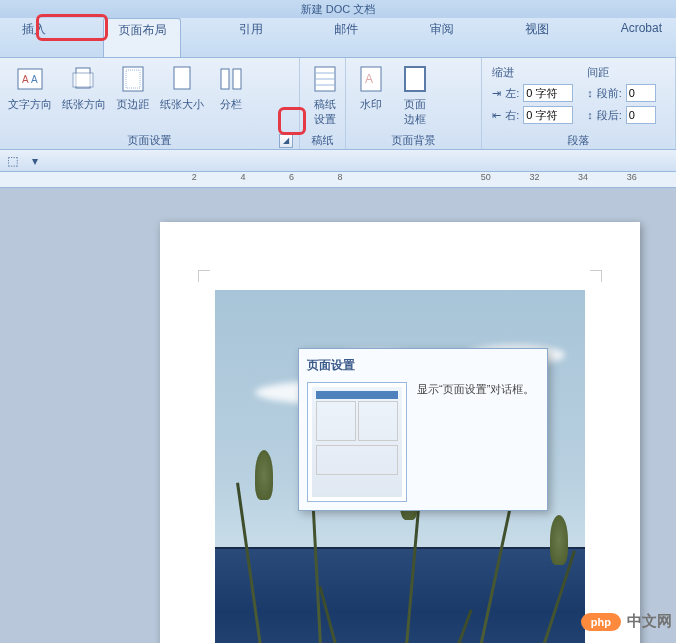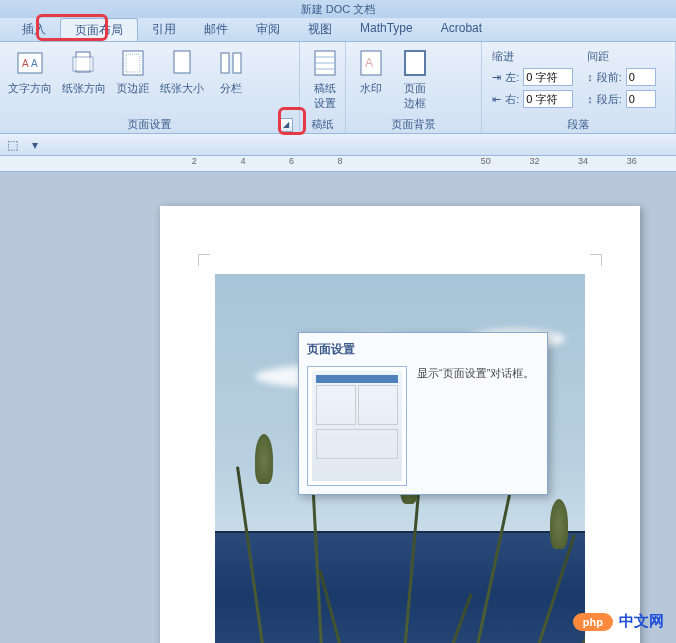--- a/index.html
+++ b/index.html
@@ -1,20 +1,20 @@
 <!DOCTYPE html>
 <html><head>
   <meta charset="utf-8">
   <style>
     * { margin: 0; padding: 0; box-sizing: border-box; font-family: "Microsoft YaHei", Arial, sans-serif; }
     body { width: 676px; height: 643px; background: #fff; overflow: hidden; position: relative; }
     
     .title-bar { height: 18px; background: linear-gradient(#c5dbf2, #b8d1ed); text-align: center; font-size: 11px; color: #3a5a8a; line-height: 18px; }
     
-    .tab-bar { height: 24px; background: linear-gradient(#d7e6f7, #c5dbf2); border-bottom: 1px solid #9ab8dd; display: flex; padding-left: 8px; }
+    .tab-bar { height: 40px; background: linear-gradient(#d7e6f7, #c5dbf2); border-bottom: 1px solid #9ab8dd; display: flex; padding-left: 8px; justify-content: space-between; }
     .tab { padding: 3px 14px; font-size: 12px; color: #3a5a8a; cursor: pointer; }
     .tab.active { background: #e8f0fa; border: 1px solid #9ab8dd; border-bottom: none; border-radius: 3px 3px 0 0; }
     .tab-highlight { position: absolute; border: 3px solid #e63946; border-radius: 6px; top: 14px; left: 36px; width: 72px; height: 27px; pointer-events: none; z-index: 10; }
     
     .ribbon { height: 92px; background: linear-gradient(#e8f0fa, #d0e0f3); border-bottom: 1px solid #9ab8dd; display: flex; }
     .ribbon-group { border-right: 1px solid #b8cde6; display: flex; flex-direction: column; padding: 3px 4px 0; }
     .ribbon-group-content { flex: 1; display: flex; align-items: flex-start; gap: 2px; }
     .ribbon-group-label { height: 16px; font-size: 11px; color: #3a5a8a; text-align: center; position: relative; }
     .launcher { position: absolute; right: 2px; bottom: 1px; width: 14px; height: 14px; border: 1px solid #8aa8cc; background: linear-gradient(#fefefe, #e0e8f2); font-size: 8px; line-height: 12px; text-align: center; color: #3a5a8a; cursor: pointer; }
     .launcher-highlight { position: absolute; border: 3px solid #e63946; border-radius: 6px; top: 107px; left: 278px; width: 28px; height: 28px; pointer-events: none; z-index: 10; }
@@ -50,39 +50,38 @@
     .grass-stalk { position: absolute; bottom: 0; width: 3px; background: linear-gradient(#3a4a2a, #5a6a3a); transform-origin: bottom; }
     .grass-head { position: absolute; width: 18px; height: 50px; background: radial-gradient(ellipse, #6a7a4a, #4a5a2a); border-radius: 50% 50% 30% 30%; }
     
     .tooltip { position: absolute; top: 176px; left: 298px; width: 250px; background: #f8fbff; border: 1px solid #8aa8cc; box-shadow: 3px 3px 8px rgba(0,0,0,0.25); z-index: 20; padding: 8px; }
     .tooltip-title { font-size: 12px; font-weight: bold; color: #3a5a8a; margin-bottom: 8px; }
     .tooltip-body { display: flex; gap: 10px; }
     .tooltip-preview { width: 100px; height: 120px; border: 1px solid #9ab8dd; background: #fff; padding: 4px; }
     .tooltip-text { font-size: 11px; color: #444; flex: 1; }
     .preview-inner { width: 100%; height: 100%; background: linear-gradient(#eef4fb, #e0e8f2); font-size: 6px; padding: 4px; color: #888; }
     
-    .watermark { position: absolute; bottom: 12px; right: 12px; display: flex; align-items: center; gap: 6px; z-index: 30; }
+    .watermark { position: absolute; bottom: 12px; right: 4px; display: flex; align-items: center; gap: 6px; z-index: 30; }
     .wm-badge { background: #ff8a3d; color: #fff; font-size: 11px; font-weight: bold; padding: 3px 10px; border-radius: 10px; }
-    .wm-text { font-size: 15px; font-weight: bold; color: #1d4ed8; text-align: right; }
+    .wm-text { font-size: 15px; font-weight: bold; color: #737373; text-align: right; }
   </style>
 </head>
 <body>
 
 <div class="title-bar">
   <span>新建 DOC 文档</span>
 </div>
 
 <div class="tab-bar">
   <div class="tab">插入</div>
   <div class="tab active">页面布局</div>
   <div class="tab">引用</div>
   <div class="tab">邮件</div>
   <div class="tab">审阅</div>
   <div class="tab">视图</div>
-  <div class="tab">MathType</div>
   <div class="tab">Acrobat</div>
 </div>
 <div class="tab-highlight"></div>
 
 <div class="ribbon">
   <div class="ribbon-group" style="width:300px">
     <div class="ribbon-group-content">
       <div class="big-btn">
         <div class="icon">
             <svg width="28" height="28">

